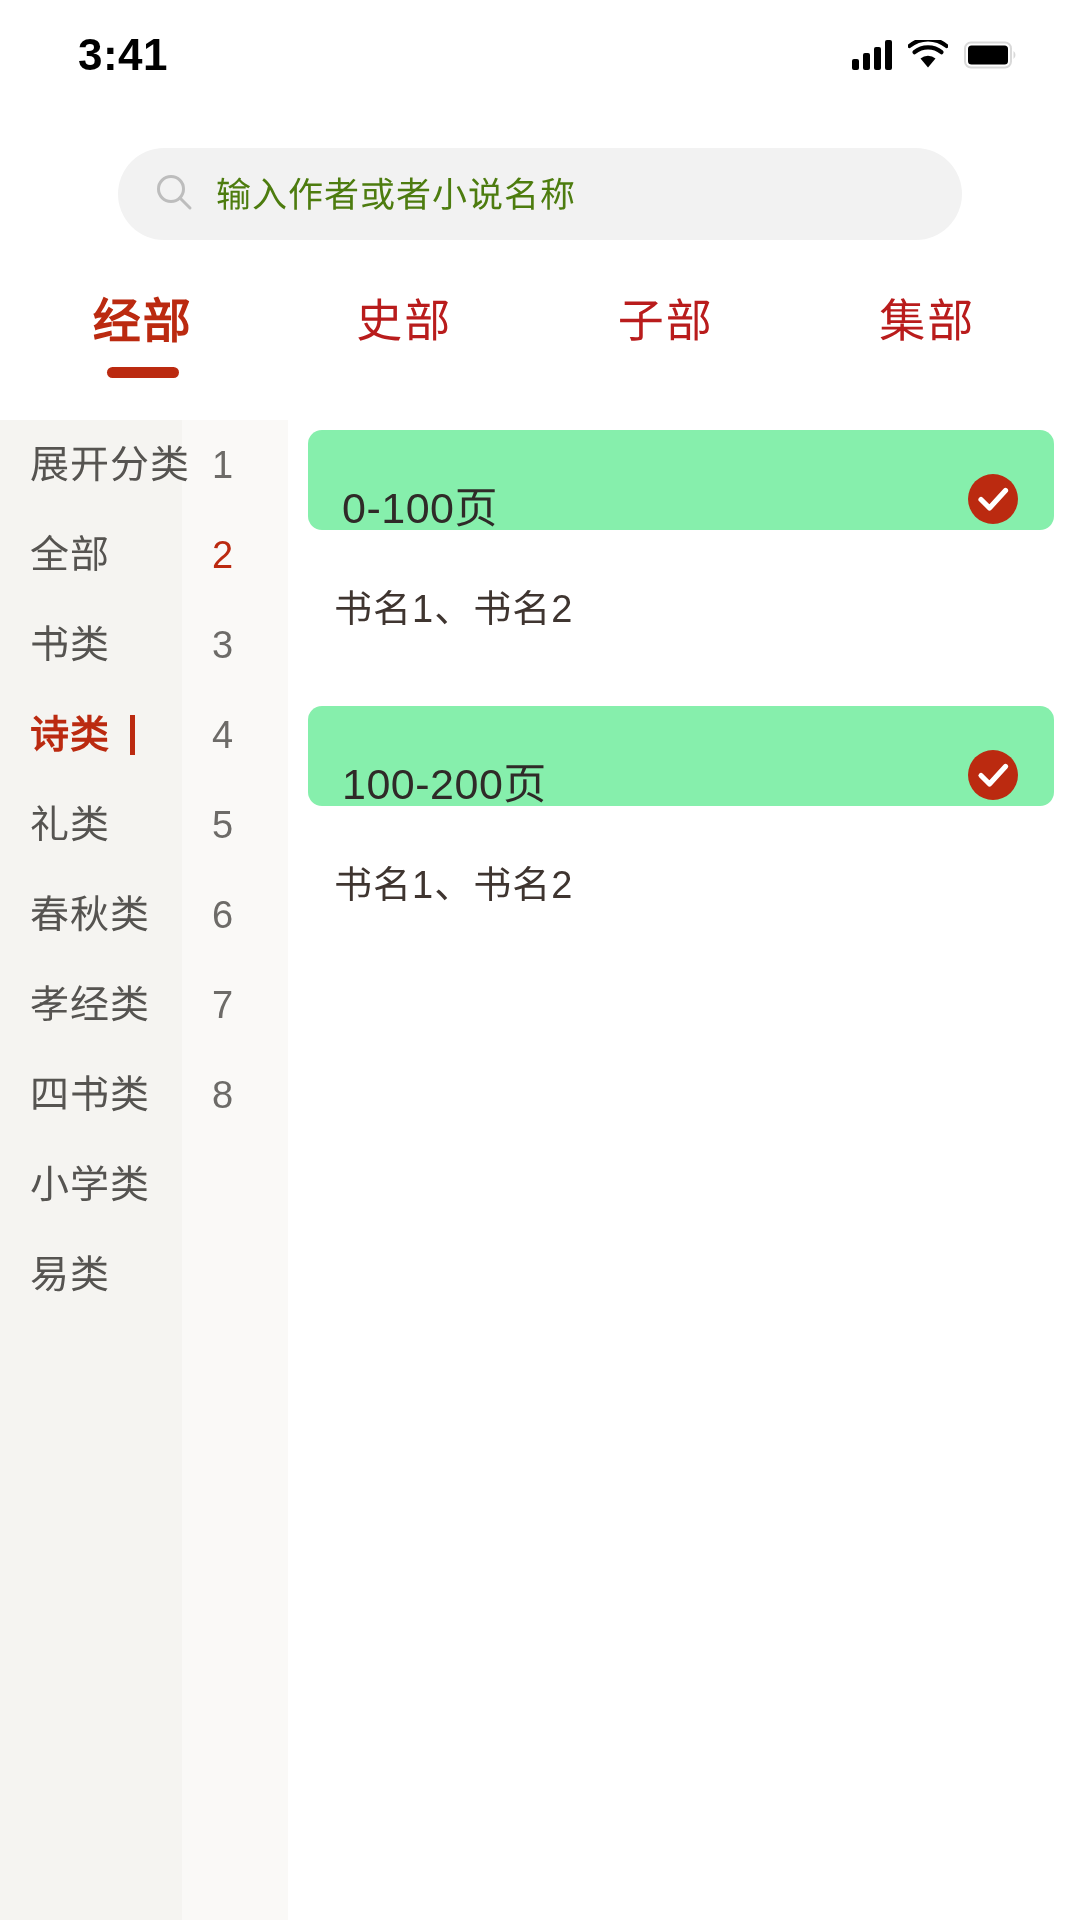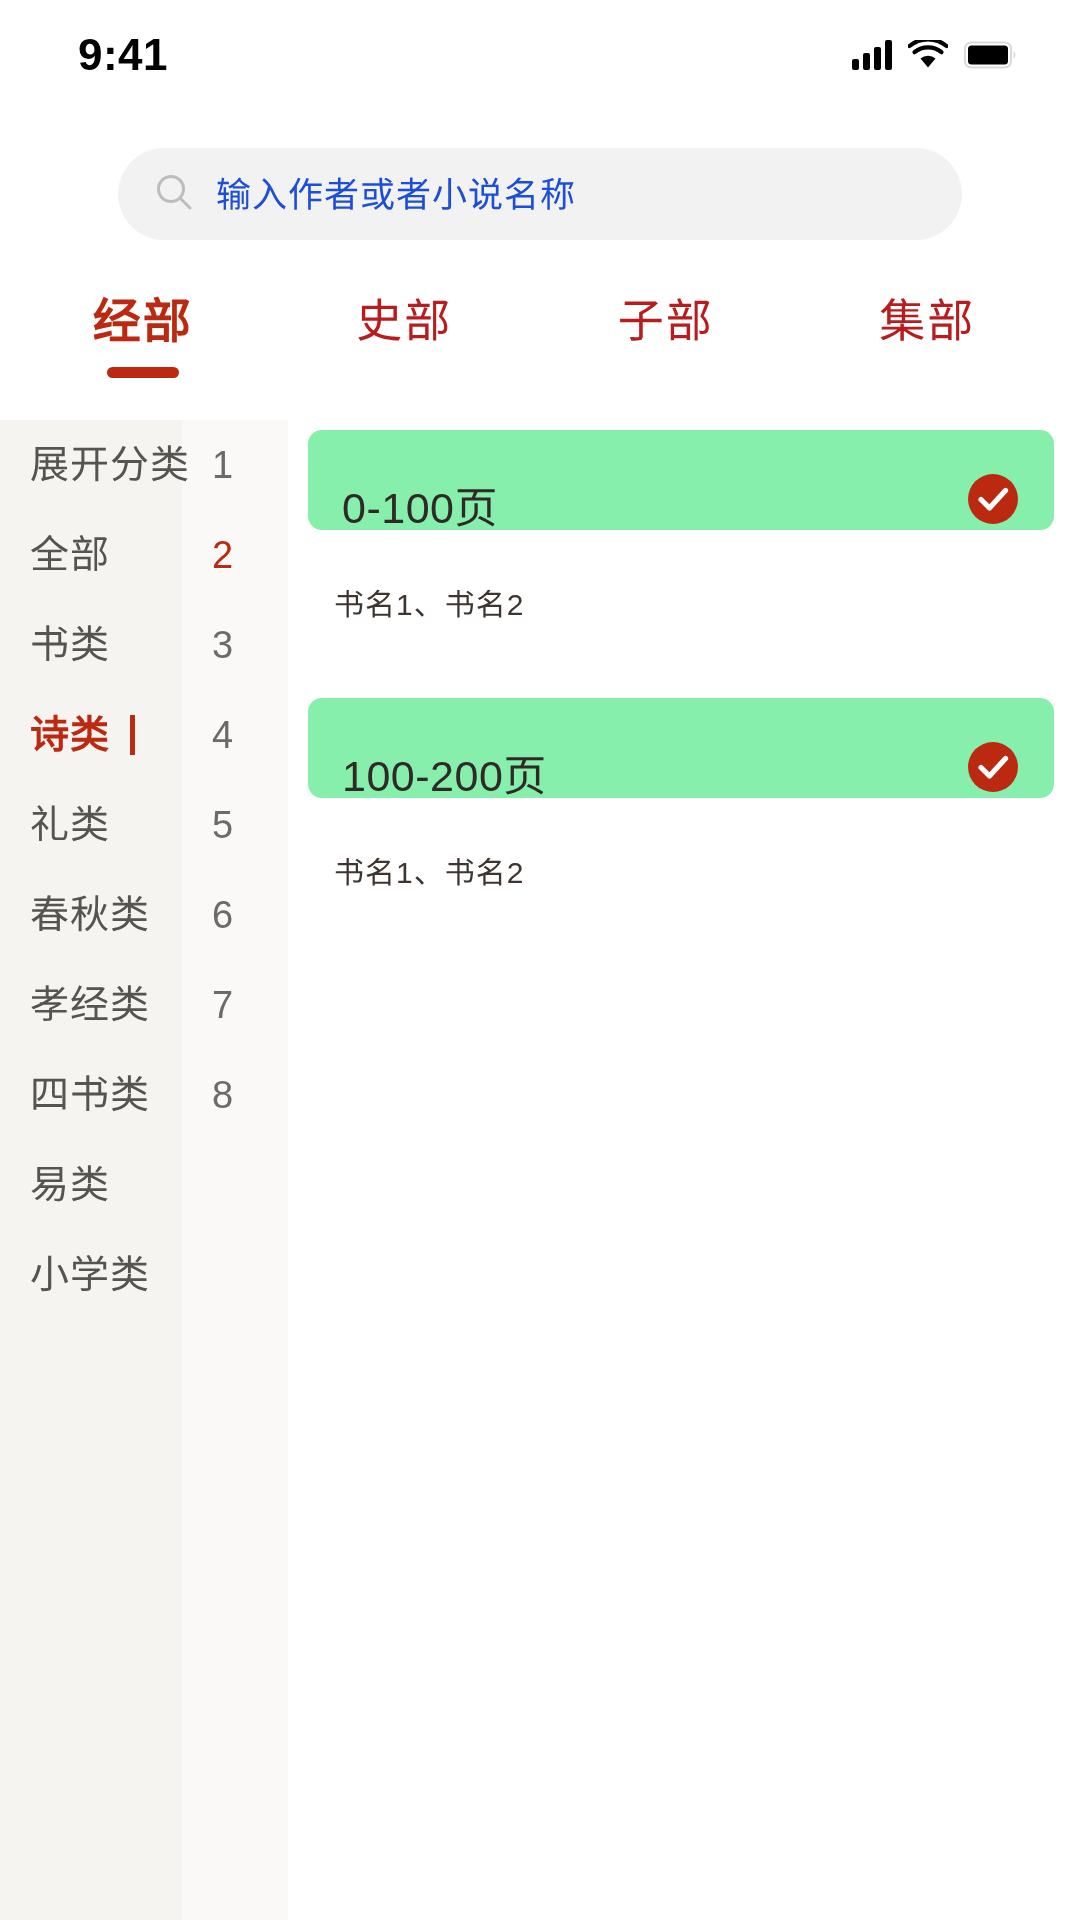--- a/index.html
+++ b/index.html
@@ -71,21 +71,21 @@
     box-sizing: border-box;
   }
   .search-icon {
     width: 40px;
     height: 40px;
     flex: 0 0 auto;
     margin-right: 22px;
   }
   .search-placeholder {
     font-size: 35px;
-    color: #1d4ed8;
+    color: #4d7c0f;
     letter-spacing: 1px;
     line-height: 1;
   }
 
   
   .tabs {
     display: flex;
     margin-top: 52px;
     padding: 0 22px 0 12px;
     box-sizing: border-box;
@@ -208,35 +208,35 @@
     color: #2f2a28;
     letter-spacing: 0.5px;
     line-height: 1;
   }
   .check-icon {
     width: 54px;
     height: 54px;
     flex: 0 0 auto;
   }
   .book-names {
-    font-size: 30px;
+    font-size: 38px;
     color: #3f3530;
     letter-spacing: 1px;
     line-height: 1;
     padding: 60px 0 0 26px;
   }
   .group-gap {
     height: 78px;
   }
 </style>
 </head>
 <body>
 
 <div class="status-bar">
-  <div class="status-time">9:41</div>
+  <div class="status-time">3:41</div>
   <div class="status-icons">
     <span class="signal-bars">
       <i></i>
         <i></i>
         <i></i>
         <i></i>
     </span>
     <span>
       <svg class="wifi-icon" viewBox="0 0 40 30" xmlns="http://www.w3.org/2000/svg">
         <path d="M20 27.5 L12.5 18.5 a11.8 11.8 0 0 1 15 0 Z" fill="#000"></path>
@@ -309,24 +309,24 @@
       <div class="side-row">
         <span class="side-label">春秋类</span>
       </div>
       <div class="side-row">
         <span class="side-label">孝经类</span>
       </div>
       <div class="side-row">
         <span class="side-label">四书类</span>
       </div>
       <div class="side-row">
+        <span class="side-label">小学类</span>
+      </div>
+      <div class="side-row">
         <span class="side-label">易类</span>
-      </div>
-      <div class="side-row">
-        <span class="side-label">小学类</span>
       </div>
     </div>
 
     <div class="sidebar-numbers">
       <div class="side-row">
         <span class="side-num">1</span>
       </div>
       <div class="side-row">
         <span class="side-num accent">2</span>
       </div>

